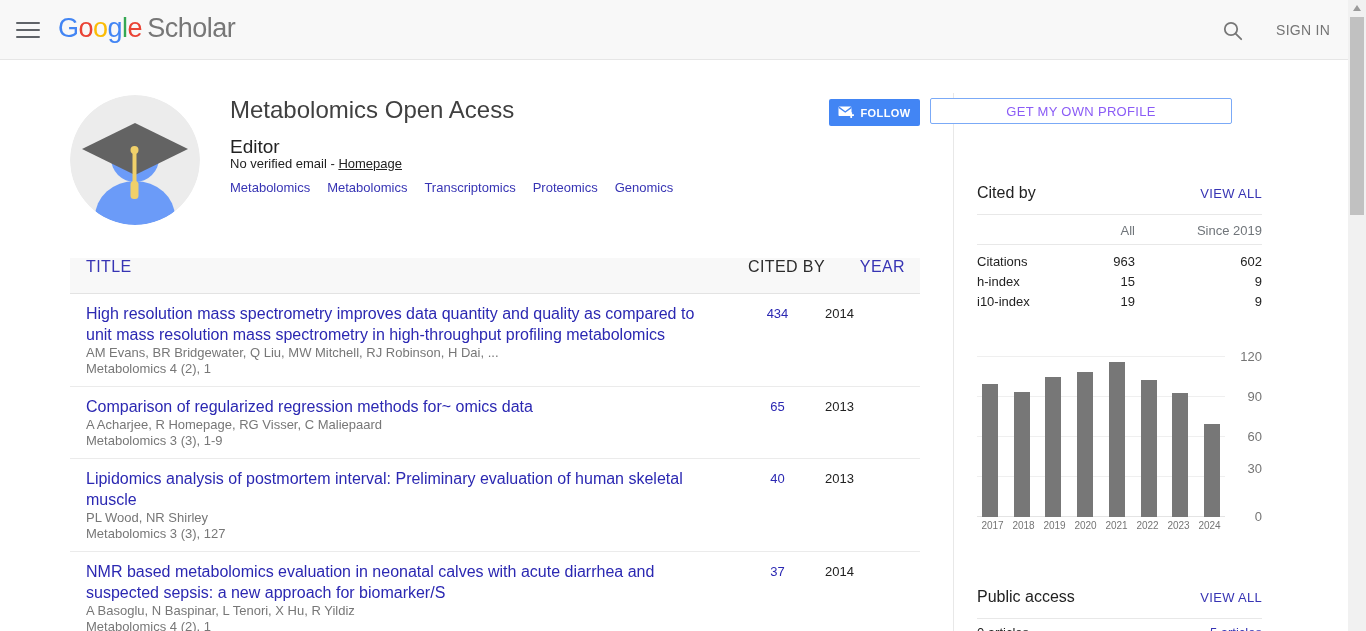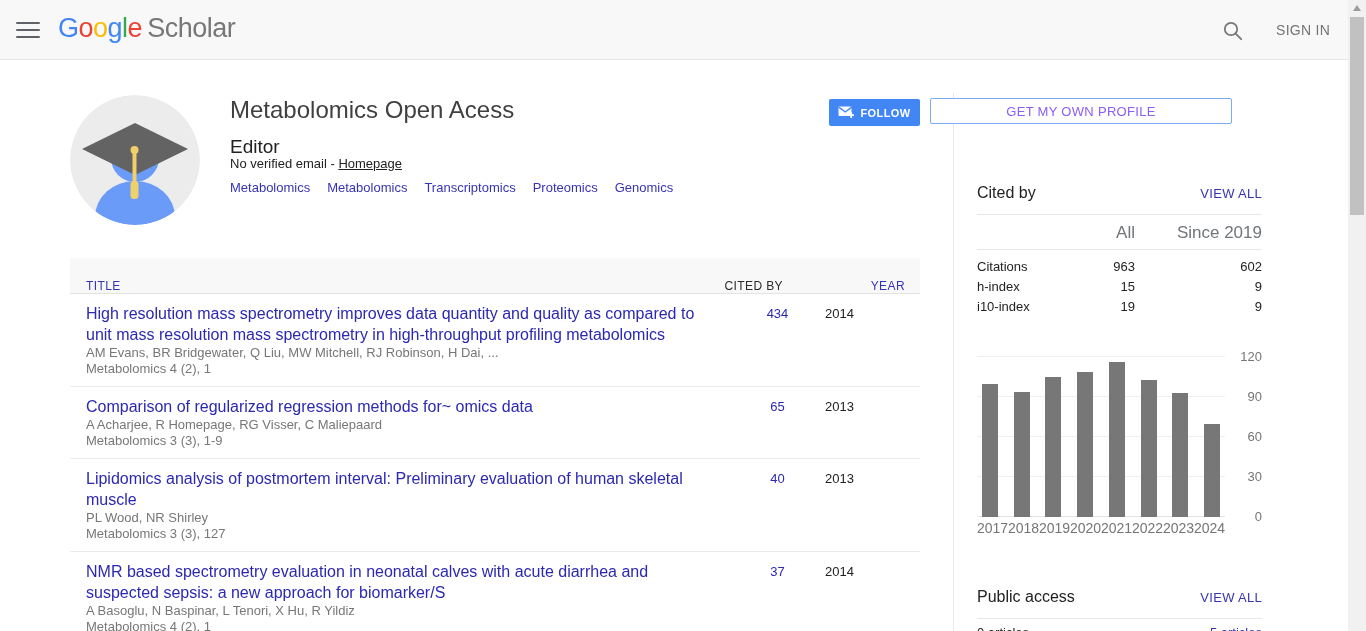--- a/index.html
+++ b/index.html
@@ -35,23 +35,23 @@
   .p-email a{color:#222;text-decoration:underline;}
   .interests{position:absolute;left:230px;top:180px;font-size:13px;}
   .interests a{color:#3734b4;margin-right:17px;}
   .follow-btn{position:absolute;left:829px;top:99px;width:91px;height:27px;background:#4285f4;
               border:none;border-radius:2px;color:#fff;font-size:11px;font-weight:bold;
               letter-spacing:.4px;display:flex;align-items:center;justify-content:center;gap:6px;cursor:pointer;
               font-family:"Liberation Sans",sans-serif;}
 
   
   .pubs{position:absolute;left:70px;top:258px;width:850px;}
-  .pub-head{display:flex;align-items:flex-end;height:36px;background:#f8f8f8;
-            font-size:12px;letter-spacing:.4px;padding:0 15px 0 16px;box-sizing:border-box;
-            border-bottom:1px solid #e3e3e3;gap:42px;}
+  .pub-head{display:flex;align-items:flex-start;height:36px;background:#f8f8f8;
+            font-size:16px;letter-spacing:.4px;padding:0 15px 0 16px;box-sizing:border-box;
+            border-bottom:1px solid #e3e3e3;}
   .pub-head .h-title{flex:1;color:#3734b4;cursor:pointer;}
   .pub-head .h-cited{width:95px;text-align:right;color:#2b2b2b;}
   .pub-head .h-year{width:80px;text-align:right;color:#3734b4;cursor:pointer;}
   .pub-row{display:flex;align-items:flex-start;padding:9px 15px 9px 16px;border-bottom:1px solid #ebebeb;}
   .pub-main{flex:1;padding-right:8px;}
   .pub-title{font-size:16px;line-height:21px;color:#2b28b2;display:block;}
   .pub-authors,.pub-venue{font-size:13px;line-height:16px;color:#777;}
   .pub-cited{width:95px;text-align:center;font-size:13px;color:#2b28b2;padding-top:3px;cursor:pointer;}
   .pub-year{width:80px;font-size:13px;color:#222;padding-top:3px;}
 
@@ -59,42 +59,42 @@
   .v-divider{position:absolute;left:953px;top:93px;width:1px;height:538px;background:#e8e8e8;}
   .get-profile{position:absolute;left:930px;top:98px;width:302px;height:26px;background:#fff;
                border:1px solid #7baaf7;border-radius:2px;color:#8b5cf6;font-size:13px;
                letter-spacing:.3px;display:flex;align-items:center;justify-content:center;cursor:pointer;
                font-family:"Liberation Sans",sans-serif;}
   .side{position:absolute;left:977px;width:285px;}
   .side-head{display:flex;justify-content:space-between;align-items:baseline;}
   .side-title{font-size:16px;color:#222;}
   .view-all{font-size:13px;color:#3734b4;letter-spacing:.3px;}
   .cited-block{top:184px;}
-  .cited-cols{display:flex;font-size:17px;color:#70757a;padding:8px 0 6px 0;
+  .cited-cols{display:flex;font-size:13px;color:#70757a;padding:8px 0 6px 0;
               border-top:1px solid #e8e8e8;margin-top:12px;}
   .cited-cols .c-all{flex:1;text-align:right;padding-right:0;width:158px;flex:none;margin-left:auto;}
   .cited-cols .c-since{width:127px;text-align:right;}
   .cited-rows{border-top:1px solid #e8e8e8;padding-top:7px;}
   .cited-row{display:flex;font-size:13px;line-height:20px;}
   .cited-row .lab{flex:1;color:#222;}
   .cited-row .v1{width:80px;text-align:right;color:#222;}
   .cited-row .v2{width:127px;text-align:right;color:#222;}
 
   
   .chart{position:absolute;left:977px;top:357px;width:248px;height:160px;}
   .gridline{position:absolute;left:0;width:100%;height:1px;background:#efefef;}
   .gridline.base{background:#e4e4e4;}
   .bars{position:absolute;left:0;top:0;width:100%;height:100%;display:flex;
         justify-content:space-between;align-items:flex-end;padding:0 5px;box-sizing:border-box;}
   .bar{width:16px;background:#777;cursor:pointer;}
   .chart-ylabels{position:absolute;left:1232px;top:357px;width:30px;height:160px;}
   .chart-ylabels div{position:absolute;right:0;font-size:13px;color:#757575;text-align:center;}
   .chart-xlabels{position:absolute;left:977px;top:520px;width:248px;display:flex;
                  justify-content:space-between;padding:0 0;box-sizing:border-box;}
-  .chart-xlabels div{width:31px;text-align:center;font-size:14px;color:#757575;}
+  .chart-xlabels div{width:31px;text-align:center;font-size:10px;color:#757575;}
 
   
   .public-block{top:588px;}
   .pa-partial{display:flex;justify-content:space-between;font-size:13px;
               border-top:1px solid #e8e8e8;margin-top:12px;padding-top:6px;}
   .pa-partial .pa-left{color:#222;}
   .pa-partial .pa-right{color:#3734b4;}
 </style>
 </head>
 <body>
@@ -181,21 +181,21 @@
           <div class="pub-main">
             <a class="pub-title">Lipidomics analysis of postmortem interval: Preliminary evaluation of human skeletal muscle</a>
             <div class="pub-authors">PL Wood, NR Shirley</div>
             <div class="pub-venue">Metabolomics 3 (3), 127</div>
           </div>
           <a class="pub-cited">40</a>
           <div class="pub-year">2013</div>
         </div>
         <div class="pub-row">
           <div class="pub-main">
-            <a class="pub-title">NMR based spectrometry evaluation in neonatal calves with acute diarrhea and suspected sepsis: a new approach for biomarker/S</a>
+            <a class="pub-title">NMR based metabolomics evaluation in neonatal calves with acute diarrhea and suspected sepsis: a new approach for biomarker/S</a>
             <div class="pub-authors">A Basoglu, N Baspinar, L Tenori, X Hu, R Yildiz</div>
             <div class="pub-venue">Metabolomics 4 (2), 1</div>
           </div>
           <a class="pub-cited">37</a>
           <div class="pub-year">2014</div>
         </div>
       </div>
   </div>
 
   <div class="v-divider"></div>
@@ -244,21 +244,21 @@
         <div class="bar" style="height: 140px; background: rgb(119, 119, 119);"></div>
         <div class="bar" style="height: 145px; background: rgb(119, 119, 119);"></div>
         <div class="bar" style="height: 155px; background: rgb(119, 119, 119);"></div>
         <div class="bar" style="height: 137px; background: rgb(119, 119, 119);"></div>
         <div class="bar" style="height: 124px; background: rgb(119, 119, 119);"></div>
         <div class="bar" style="height: 93px; background: rgb(119, 119, 119);"></div>
       </div>
   </div>
   <div class="chart-ylabels">
       <div style="top: 152px;">0</div>
-      <div style="top: 112px;">30</div>
+      <div style="top: 104px;">30</div>
       <div style="top: 72px;">60</div>
       <div style="top: 32px;">90</div>
       <div style="top: -8px;">120</div>
     </div>
   <div class="chart-xlabels">
       <div>2017</div>
       <div>2018</div>
       <div>2019</div>
       <div>2020</div>
       <div>2021</div>

